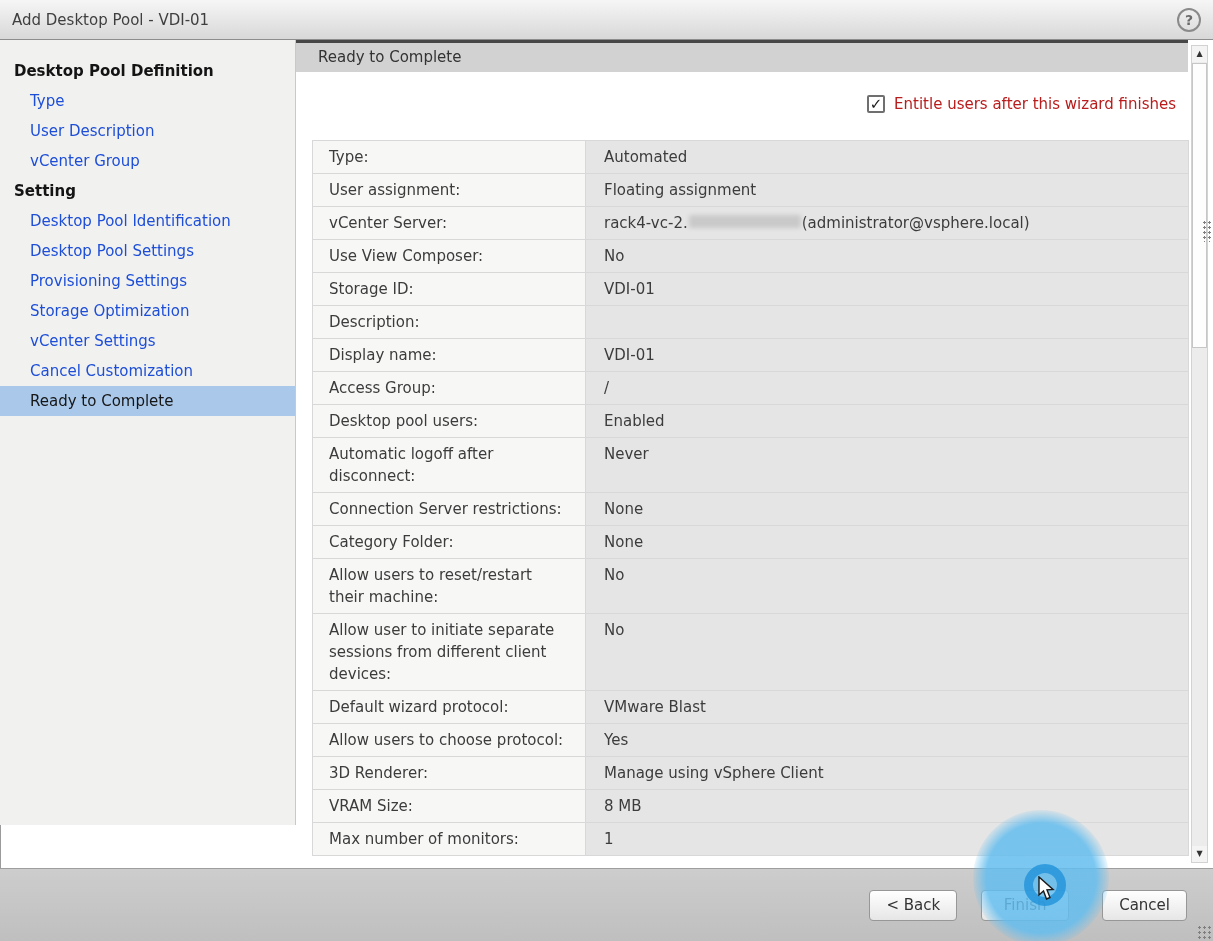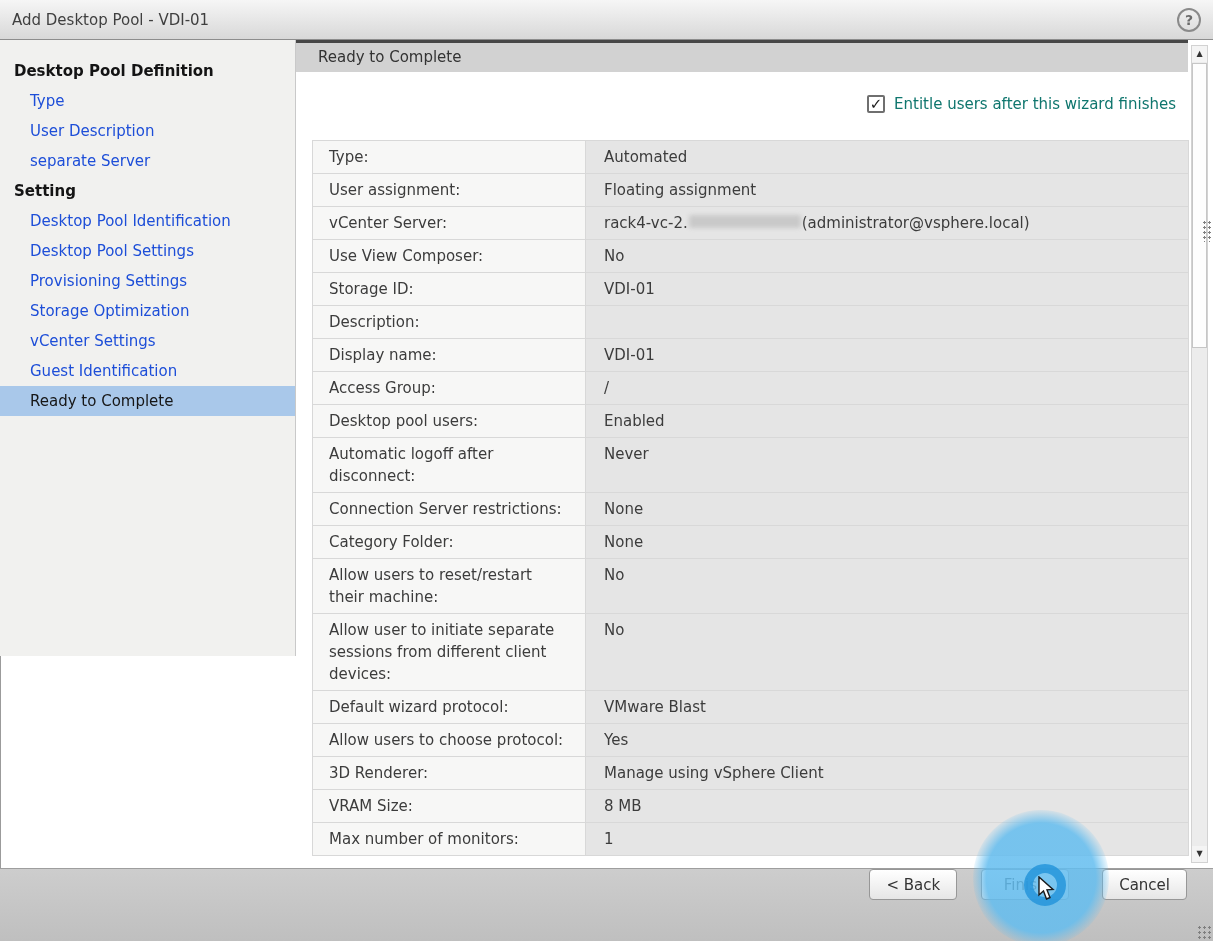--- a/index.html
+++ b/index.html
@@ -21,21 +21,21 @@
   .titlebar .title { font-size:15px; color:#3f3f3f;text-align:right; }
   .help-btn {
     margin-left:auto; width:24px; height:24px; border-radius:50%;
     border:2px solid #8a8a8a; color:#6b6b6b; background:transparent;
     font-size:14px; font-weight:bold; line-height:20px; text-align:center;
     cursor:default;
   }
 
   
   .sidebar {
-    position:absolute; left:0; top:40px; width:296px; height:616px;
+    position:absolute; left:0; top:40px; width:296px; height:785px;
     background:#f1f1ef; border-right:1px solid #c9c9c9; padding-top:16px;
     overflow:hidden;
   }
   .sb-header {
     font-size:15px; font-weight:bold; color:#141414;
     padding:4px 8px 4px 14px; line-height:22px;
   }
   .sb-item {
     font-size:15px; color:#1d4ed8; padding:4px 8px 4px 30px; line-height:22px;
     cursor:pointer;
@@ -54,21 +54,21 @@
   }
   .entitle-row {
     margin:23px 25px 0 16px; display:flex; justify-content:flex-end;
     align-items:center; gap:9px; padding-right:12px;
   }
   .cb {
     width:18px; height:18px; background:#fff; border:2px solid #6f6f6f;
     border-radius:2px; display:flex; align-items:center; justify-content:center;
     font-size:15px; font-weight:bold; color:#1a1a1a; line-height:1; cursor:pointer;
   }
-  .cb-label { font-size:15px; color:#0f766e; }
+  .cb-label { font-size:15px; color:#b91c1c; }
 
   .summary {
     margin:27px 24px 0 16px;
     border-top:1px solid #d8d8d8; border-left:1px solid #d8d8d8;
   }
   .srow { display:grid; grid-template-columns:273px 1fr; }
   .scell {
     border-right:1px solid #d8d8d8; border-bottom:1px solid #d8d8d8;
     font-size:15px; line-height:22px; padding:5px 14px 5px 16px;
     min-height:32px; color:#3c3c3c;
@@ -103,21 +103,21 @@
     background-image:radial-gradient(#7f7f7f 1px, transparent 1.3px);
     background-size:5px 5px; cursor:pointer;
   }
   .grip-right { right:2px; top:220px; width:9px; height:22px; }
   .grip-corner { right:2px; bottom:2px; width:14px; height:14px; }
 
   
   .footer {
     position:absolute; left:0; bottom:0; width:100%; height:73px;
     background:linear-gradient(#cdcdcd,#bfbfbf); border-top:1px solid #9e9e9e;
-    display:flex; align-items:flex-start; justify-content:flex-end;
+    display:flex; align-items:center; justify-content:flex-end;
     padding-right:26px; gap:0;
   }
   .btn {
     height:31px; padding:0 16px; font-size:15px; color:#333;
     background:linear-gradient(#ffffff,#e6e6e6);
     border:1px solid #979797; border-radius:4px; cursor:pointer;
     font-family:inherit;
   }
   .btn-back { margin-right:24px; }
   .btn-finish { margin-right:33px; min-width:88px; }
@@ -143,28 +143,28 @@
   <div class="titlebar">
     <span class="title">Add Desktop Pool - VDI-01</span>
     <div class="help-btn">?</div>
   </div>
 
   <div class="sidebar">
     <div id="sidebar-list">
         <div class="sb-header">Desktop Pool Definition</div>
         <div class="sb-item">Type</div>
         <div class="sb-item">User Description</div>
-        <div class="sb-item">separate Server</div>
+        <div class="sb-item">vCenter Group</div>
         <div class="sb-header">Setting</div>
         <div class="sb-item">Desktop Pool Identification</div>
         <div class="sb-item">Desktop Pool Settings</div>
         <div class="sb-item">Provisioning Settings</div>
         <div class="sb-item">Storage Optimization</div>
         <div class="sb-item">vCenter Settings</div>
-        <div class="sb-item">Guest Identification</div>
+        <div class="sb-item">Cancel Customization</div>
         <div class="sb-item selected">Ready to Complete</div>
       </div>
   </div>
 
   <div class="content">
     <div class="band">Ready to Complete</div>
 
     <div class="entitle-row">
       <span class="cb">
           <span>✓</span>

